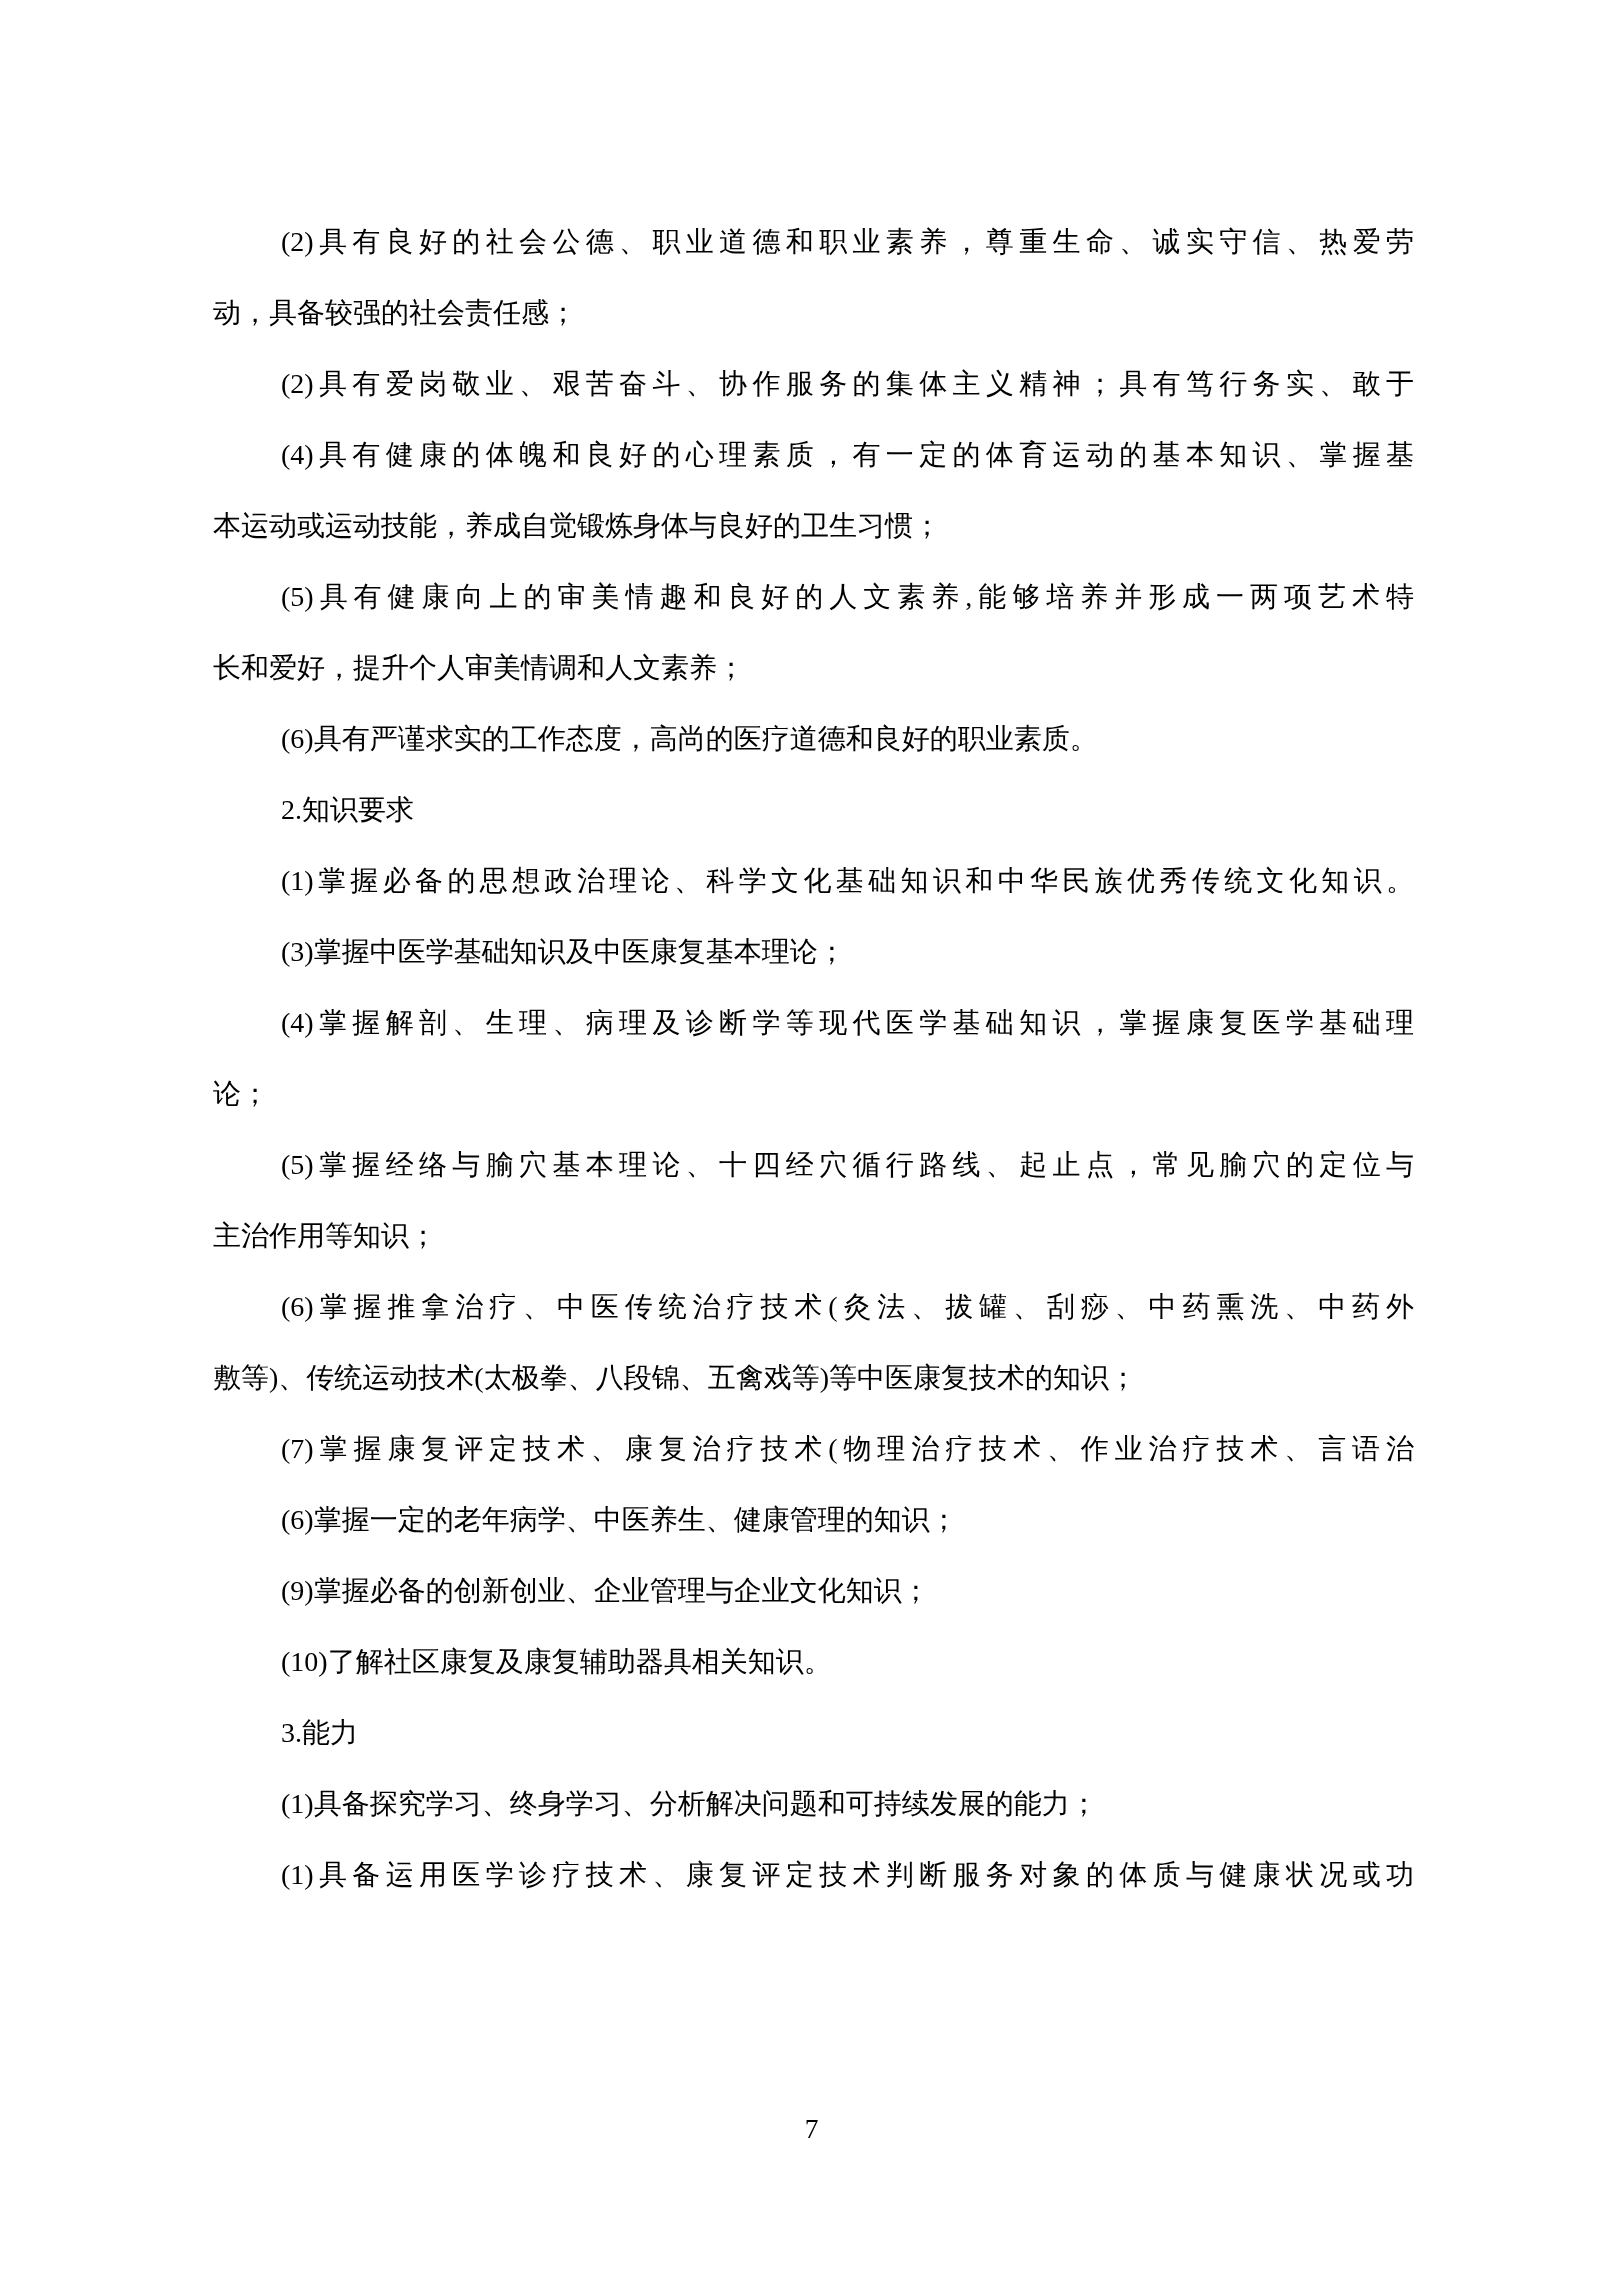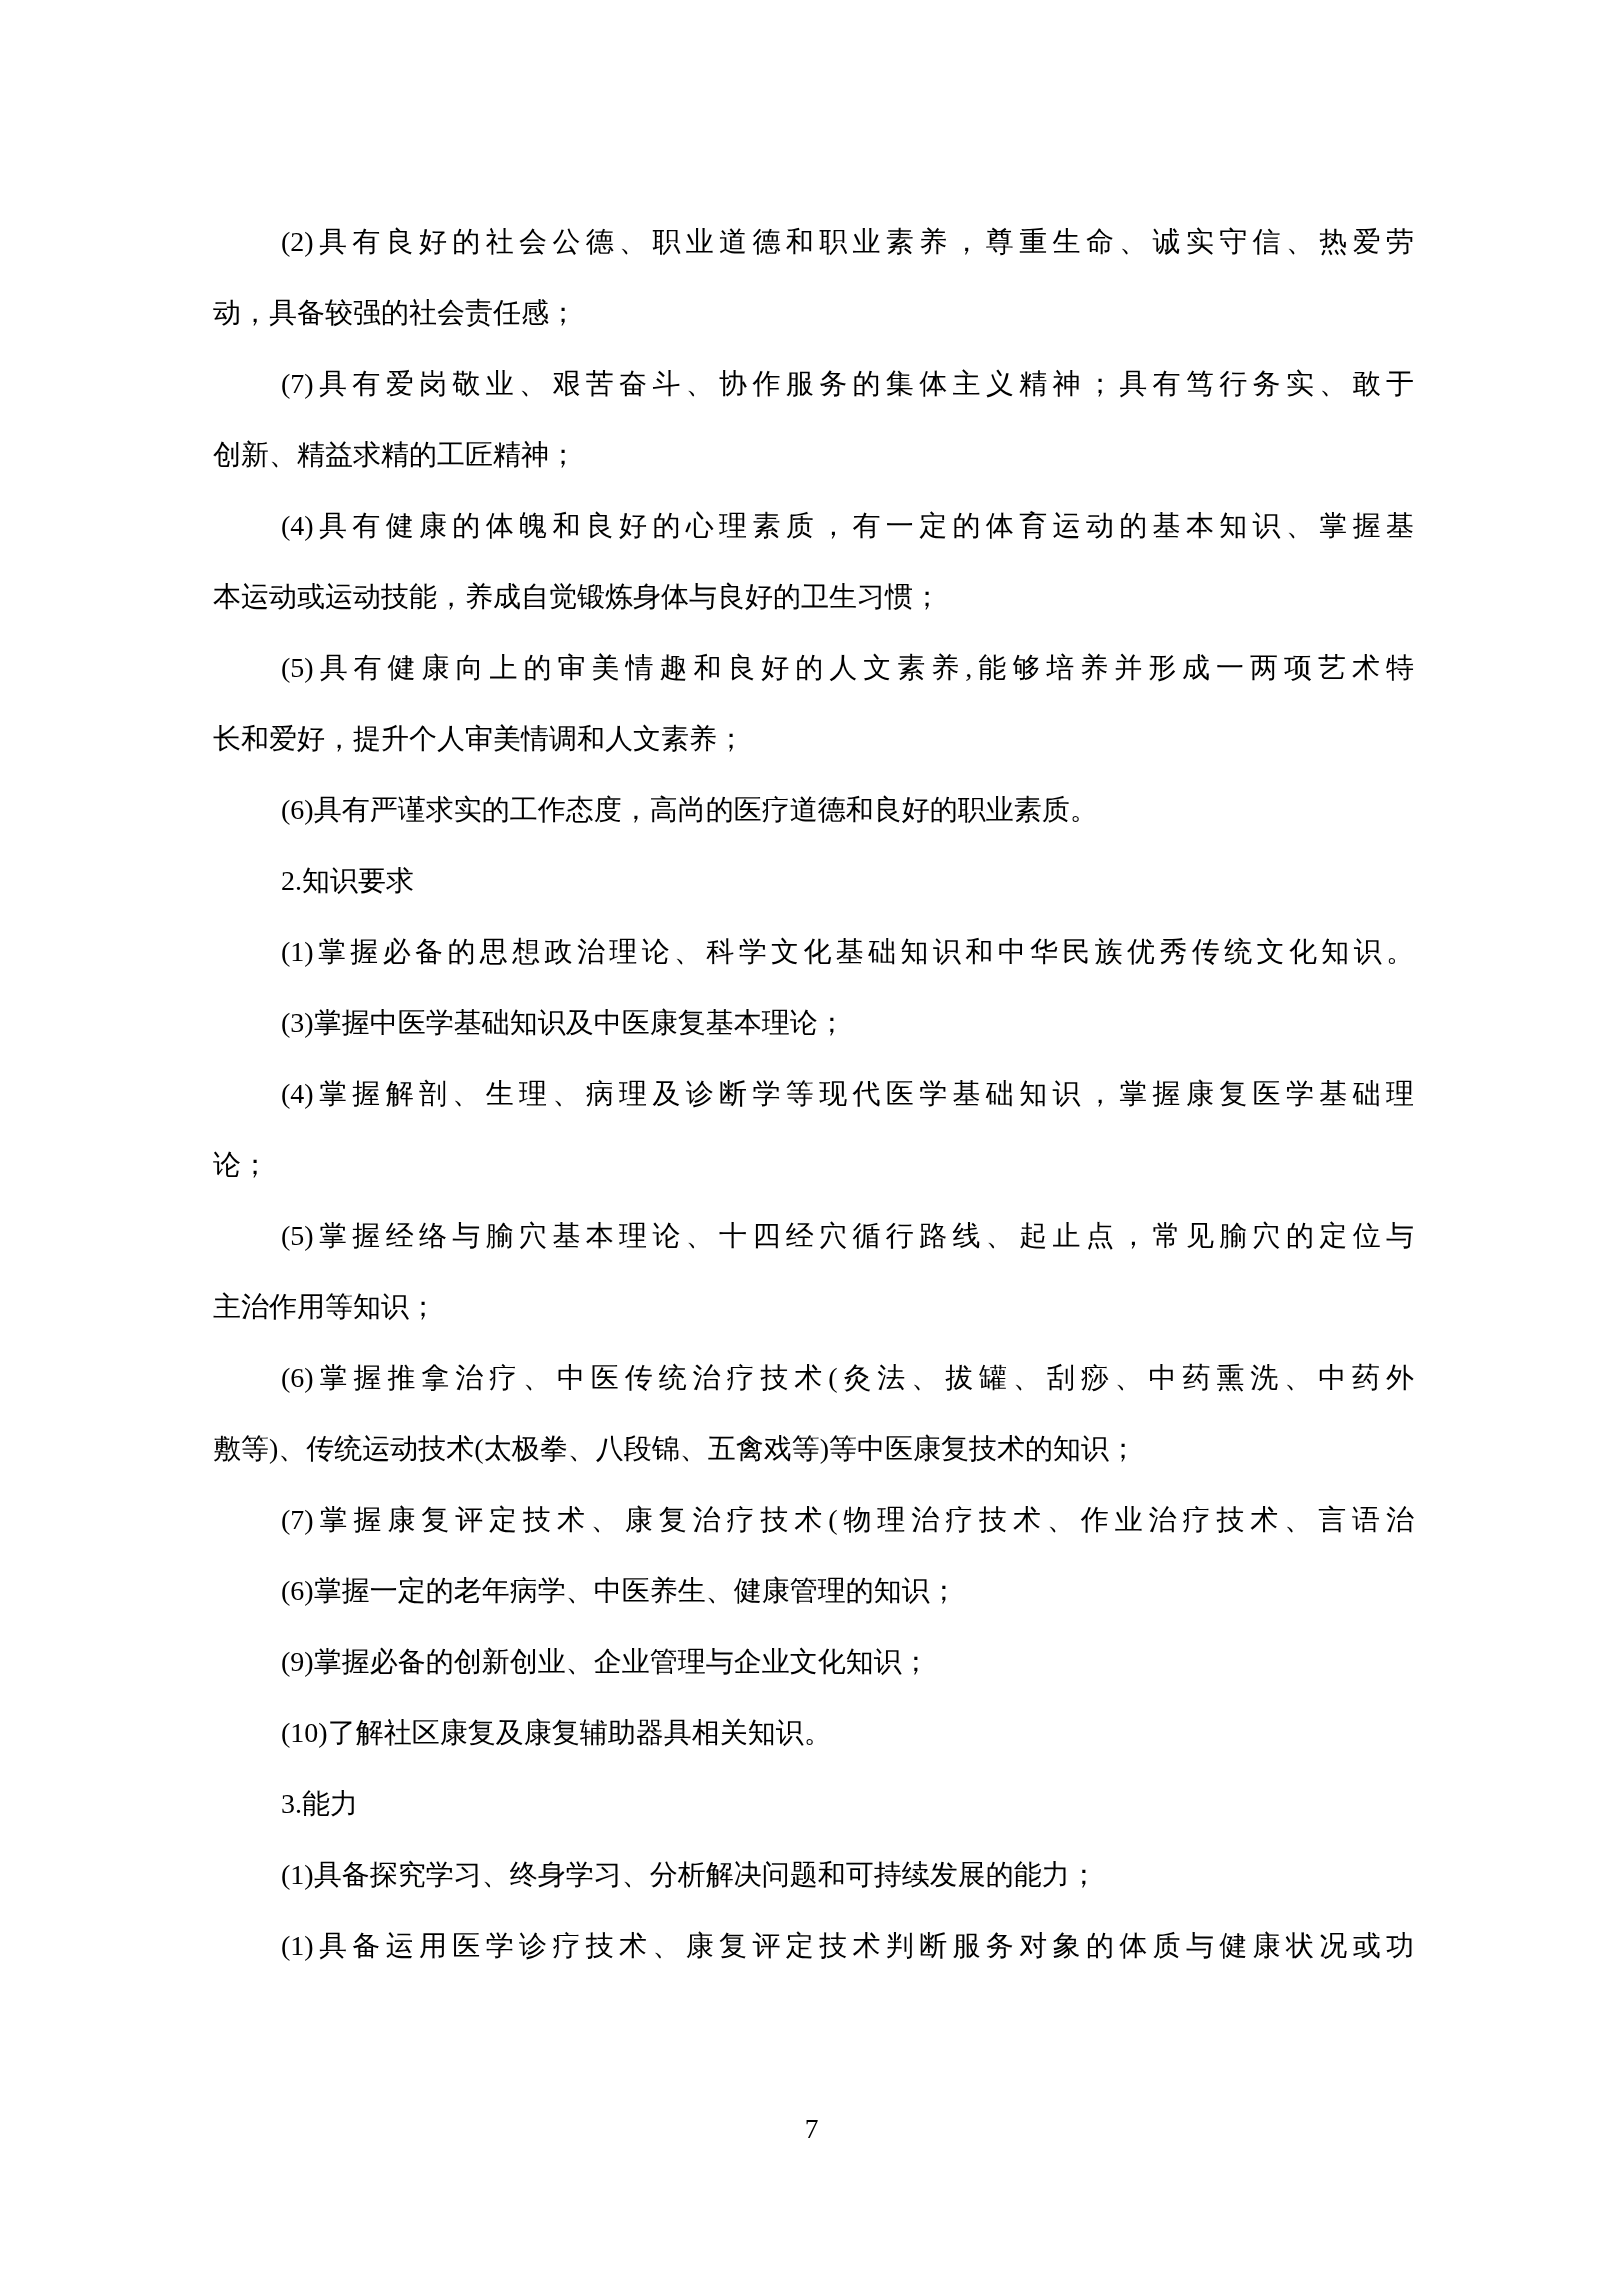--- a/index.html
+++ b/index.html
@@ -56,22 +56,21 @@
     color: #000000;
   }
 </style>
 </head>
 <body>
 
 <div class="page">
   <div class="text-block" id="lines-container">
       <div class="line indent full">(2)具有良好的社会公德、职业道德和职业素养，尊重生命、诚实守信、热爱劳</div>
       <div class="line">动，具备较强的社会责任感；</div>
-      <div class="line indent full">(7)具有爱岗敬业、艰苦奋斗、协作服务的集体主义精神；具有笃行务实、敢于</div>
-      <div class="line">创新、精益求精的工匠精神；</div>
+      <div class="line indent full">(2)具有爱岗敬业、艰苦奋斗、协作服务的集体主义精神；具有笃行务实、敢于</div>
       <div class="line indent full">(4)具有健康的体魄和良好的心理素质，有一定的体育运动的基本知识、掌握基</div>
       <div class="line">本运动或运动技能，养成自觉锻炼身体与良好的卫生习惯；</div>
       <div class="line indent full">(5)具有健康向上的审美情趣和良好的人文素养,能够培养并形成一两项艺术特</div>
       <div class="line">长和爱好，提升个人审美情调和人文素养；</div>
       <div class="line indent">(6)具有严谨求实的工作态度，高尚的医疗道德和良好的职业素质。</div>
       <div class="line indent">2.知识要求</div>
       <div class="line indent full">(1)掌握必备的思想政治理论、科学文化基础知识和中华民族优秀传统文化知识。</div>
       <div class="line indent">(3)掌握中医学基础知识及中医康复基本理论；</div>
       <div class="line indent full">(4)掌握解剖、生理、病理及诊断学等现代医学基础知识，掌握康复医学基础理</div>
       <div class="line">论；</div>

